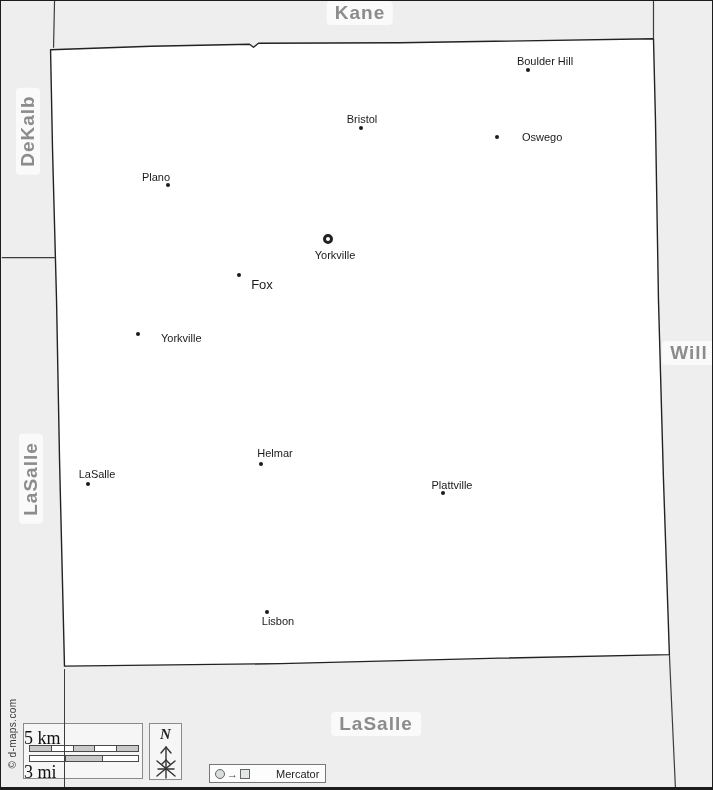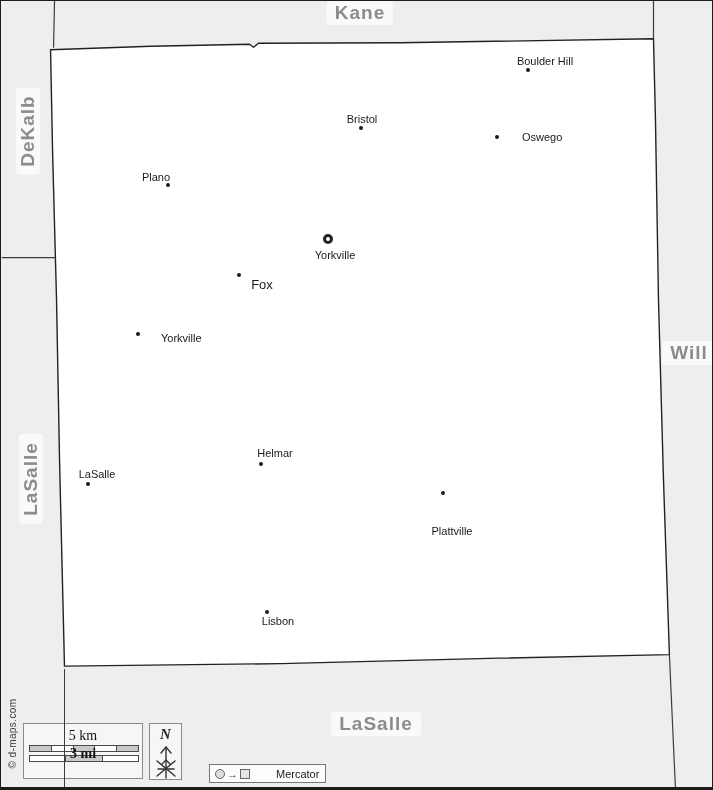--- a/index.html
+++ b/index.html
@@ -27,22 +27,22 @@
   .place-label{
     position:absolute;color:#1a1a1a;white-space:nowrap;padding-left:18px;
   }
   .place-label.center{transform:translate(-50%,-50%);}
   .place-label.left{transform:translate(0,-50%);}
   .scale-box{
     position:absolute;left:22px;top:722px;width:120px;height:56px;box-sizing:border-box;
     background:#f6f6f6;border:1px solid #8a8a8a;
   }
   .scale-text{
-    position:absolute;left:0;width:100%;text-align:center;
-    font-family:"Liberation Serif",serif;font-size:14px;color:#111;
+    position:absolute;left:0;width:100%;
+    font-family:"Liberation Serif",serif;font-size:18px;color:#111;
   }
   .scale-bar{
     position:absolute;left:5px;width:108px;height:5px;box-sizing:content-box;
     border:1px solid #4a4a4a;display:flex;
   }
   .scale-bar span{flex:1;border-right:1px solid #4a4a4a;}
   .scale-bar span:last-child{border-right:none;}
   .seg-g{background:#c9c9c9;}
   .seg-w{background:#ffffff;}
   .north-box{
@@ -111,40 +111,40 @@
       <div class="place-label center" style="left: 325px; top: 254px; font-size: 11px;">Yorkville</div>
       <div class="place-dot" style="left: 238px; top: 274px;"></div>
       <div class="place-label center" style="left: 252px; top: 283px; font-size: 13px;">Fox</div>
       <div class="place-dot" style="left: 137px; top: 333px;"></div>
       <div class="place-label left" style="left: 142px; top: 337px; font-size: 11px;">Yorkville</div>
       <div class="place-dot" style="left: 87px; top: 483px;"></div>
       <div class="place-label center" style="left: 87px; top: 473px; font-size: 11px;">LaSalle</div>
       <div class="place-dot" style="left: 260px; top: 463px;"></div>
       <div class="place-label center" style="left: 265px; top: 452px; font-size: 11px;">Helmar</div>
       <div class="place-dot" style="left: 442px; top: 492px;"></div>
-      <div class="place-label center" style="left: 442px; top: 484px; font-size: 11px; margin-top: 46px;">Plattville</div>
+      <div class="place-label center" style="left: 442px; top: 484px; font-size: 11px;">Plattville</div>
       <div class="place-dot" style="left: 266px; top: 611px;"></div>
       <div class="place-label center" style="left: 268px; top: 620px; font-size: 11px; text-align: center;">Lisbon</div>
     </div>
 
   <div class="scale-box">
     <div class="scale-text" style="top:4px;">5 km</div>
     <div class="scale-bar" style="top:21px;">
       <span class="seg-g"></span>
         <span class="seg-w"></span>
         <span class="seg-g"></span>
         <span class="seg-w"></span>
         <span class="seg-g"></span>
     </div>
     <div class="scale-bar" style="top:31px;">
       <span class="seg-w"></span>
         <span class="seg-g"></span>
         <span class="seg-w"></span>
     </div>
-    <div class="scale-text" style="top:22px;font-weight:bold;">3 mi</div>
+    <div class="scale-text" style="top:38px;">3 mi</div>
   </div>
 
   <div class="crossing-line"></div>
 
   <div class="north-box">
     <span class="north-n">N</span>
     <svg width="26" height="36" viewBox="0 0 26 36">
       <g stroke="#333" stroke-width="1.4" fill="none" stroke-linecap="round">
         <path d="M13,35 L13,4"></path>
         <path d="M8,10 L13,4 L18,10"></path>

